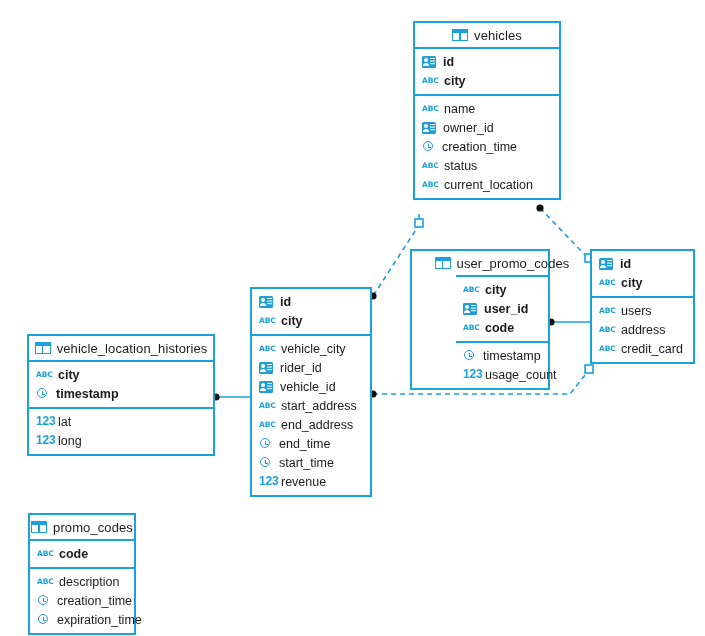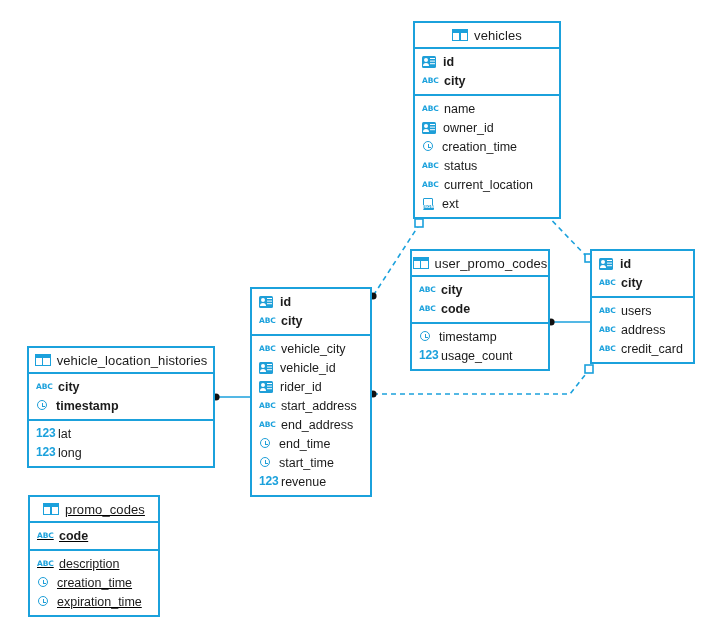--- a/index.html
+++ b/index.html
@@ -228,40 +228,39 @@
             <span class="field-label">creation_time</span>
           </div>
           <div class="field">
             <span class="ico ico-abc">ABC</span>
             <span class="field-label">status</span>
           </div>
           <div class="field">
             <span class="ico ico-abc">ABC</span>
             <span class="field-label">current_location</span>
           </div>
-          <div class="field">
-            <span class="ico-json">
-              <b></b>
-              <s>JSON</s>
-            </span>
-            <span class="field-label">ext</span>
-          </div>
-        </div>
-      </div>
-      <div class="entity" style="left: 410px; top: 249px; width: 140px;">
+        </div>
+      </div>
+      <div class="entity" style="left: 410px; top: 249px; width: 140px; padding-left: 44px;">
         <div class="entity-header">
           <span class="ico-table"></span>
           <span class="entity-title">user_promo_codes</span>
         </div>
         <div class="section">
           <div class="field pk">
             <span class="ico ico-abc">ABC</span>
             <span class="field-label">city</span>
           </div>
           <div class="field pk">
+            <span class="ico-uuid">
+              <i></i>
+            </span>
+            <span class="field-label">user_id</span>
+          </div>
+          <div class="field pk">
             <span class="ico ico-abc">ABC</span>
             <span class="field-label">code</span>
           </div>
         </div>
         <div class="section">
           <div class="field">
             <span class="ico-time">
               <b></b>
               <i></i>
               <u></u>
@@ -317,27 +316,27 @@
         </div>
         <div class="section">
           <div class="field">
             <span class="ico ico-abc">ABC</span>
             <span class="field-label">vehicle_city</span>
           </div>
           <div class="field">
             <span class="ico-uuid">
               <i></i>
             </span>
+            <span class="field-label">rider_id</span>
+          </div>
+          <div class="field">
+            <span class="ico-uuid">
+              <i></i>
+            </span>
             <span class="field-label">vehicle_id</span>
-          </div>
-          <div class="field">
-            <span class="ico-uuid">
-              <i></i>
-            </span>
-            <span class="field-label">rider_id</span>
           </div>
           <div class="field">
             <span class="ico ico-abc">ABC</span>
             <span class="field-label">start_address</span>
           </div>
           <div class="field">
             <span class="ico ico-abc">ABC</span>
             <span class="field-label">end_address</span>
           </div>
           <div class="field">
@@ -355,21 +354,21 @@
               <u></u>
             </span>
             <span class="field-label">start_time</span>
           </div>
           <div class="field">
             <span class="ico ico-123">123</span>
             <span class="field-label">revenue</span>
           </div>
         </div>
       </div>
-      <div class="entity" style="left: 27px; top: 334px; width: 188px; margin-top: 12px;">
+      <div class="entity" style="left: 27px; top: 334px; width: 188px;">
         <div class="entity-header">
           <span class="ico-table"></span>
           <span class="entity-title">vehicle_location_histories</span>
         </div>
         <div class="section">
           <div class="field pk">
             <span class="ico ico-abc">ABC</span>
             <span class="field-label">city</span>
           </div>
           <div class="field pk">
@@ -385,21 +384,21 @@
           <div class="field">
             <span class="ico ico-123">123</span>
             <span class="field-label">lat</span>
           </div>
           <div class="field">
             <span class="ico ico-123">123</span>
             <span class="field-label">long</span>
           </div>
         </div>
       </div>
-      <div class="entity" style="left: 28px; top: 495px; width: 132px; text-decoration: underline;">
+      <div class="entity" style="left: 28px; top: 513px; width: 108px;">
         <div class="entity-header">
           <span class="ico-table"></span>
           <span class="entity-title">promo_codes</span>
         </div>
         <div class="section">
           <div class="field pk">
             <span class="ico ico-abc">ABC</span>
             <span class="field-label">code</span>
           </div>
         </div>

